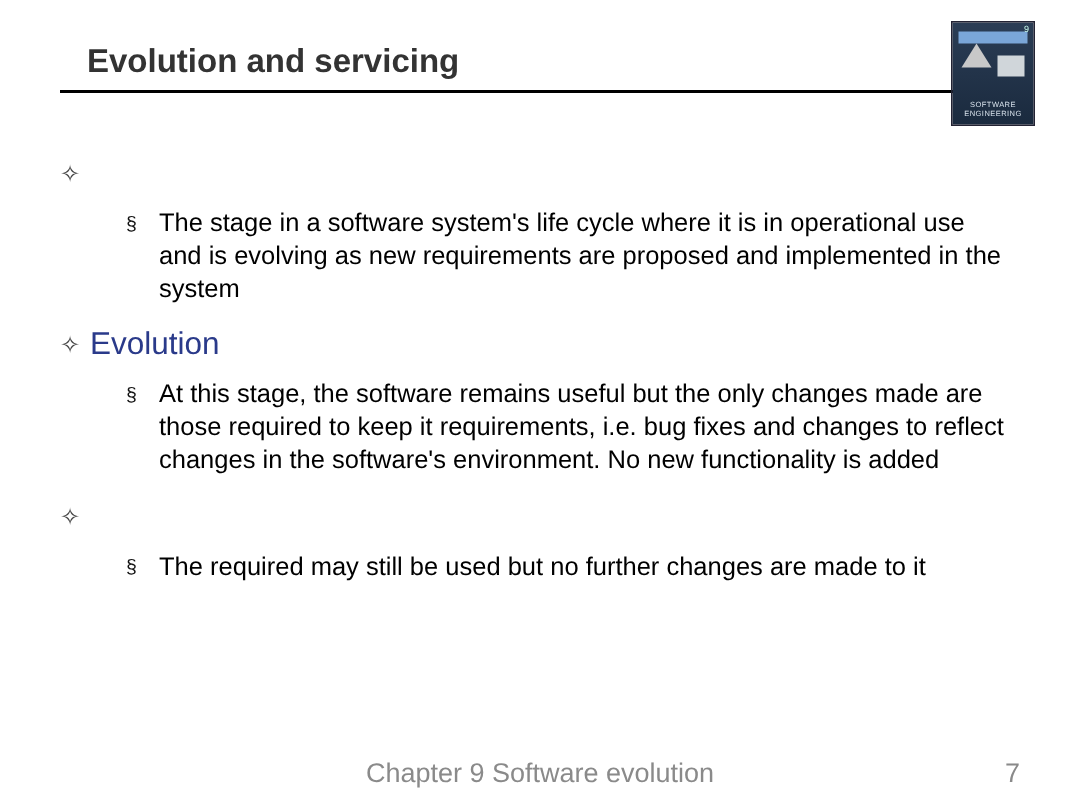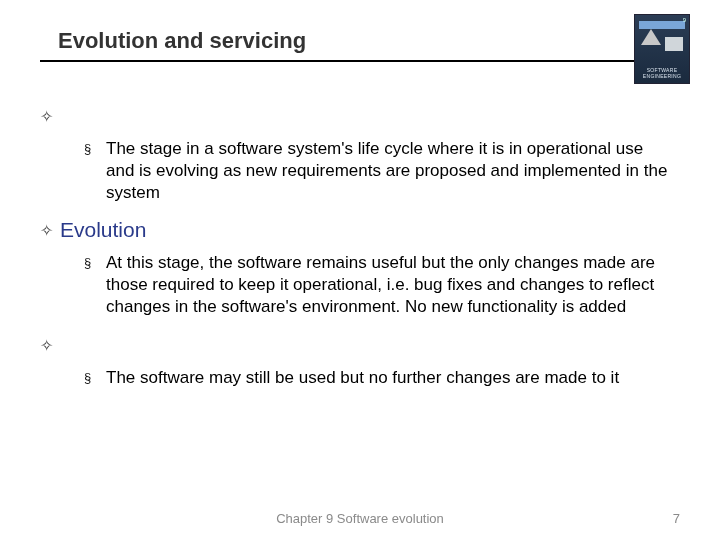--- a/index.html
+++ b/index.html
@@ -13,21 +13,21 @@
   .thumb-tri { position: absolute; top: 14px; left: 6px; width: 0; height: 0; border-left: 10px solid transparent; border-right: 10px solid transparent; border-bottom: 16px solid #c8c8c8; }
   .thumb-box { position: absolute; top: 22px; right: 6px; width: 18px; height: 14px; background: #d0d6da; }
   .thumb-label { position: absolute; bottom: 4px; left: 2px; right: 2px; font-size: 5px; color: #d8e2ec; text-align: center; letter-spacing: 0.3px; }
   .thumb-num { position: absolute; top: 2px; right: 3px; font-size: 6px; color: #cfe; }
   .body { padding: 20px 40px 0 40px; }
   .lvl1 { margin: 14px 0 8px 0; font-size: 21px; color: #2a3a8a; display: flex; align-items: flex-start; }
   .lvl1 .b1 { width: 20px; flex: none; font-size: 16px; line-height: 26px; color: #444; }
   .lvl2 { margin: 6px 0 8px 44px; font-size: 17px; line-height: 1.3; display: flex; align-items: flex-start; }
   .lvl2 .b2 { width: 22px; flex: none; font-size: 13px; line-height: 22px; color: #111; }
   .lvl2 .txt { flex: 1; padding-right: 6px; }
-  .footer { position: absolute; bottom: 14px; left: 0; right: 0; display: flex; justify-content: space-between; align-items: center; padding: 0 40px 0 40px; font-size: 13px; color: #8a8a8a; }
+  .footer { position: absolute; bottom: 14px; left: 0; right: 0; display: flex; justify-content: space-between; align-items: center; padding: 0 40px 0 40px; font-size: 18px; color: #8a8a8a; }
   .footer .mid { flex: 1; text-align: center; }
   .footer .pg { width: 40px; text-align: right; }
 </style>
 </head>
 <body>
 
 <div class="slide">
 
   <div class="thumb">
     <div class="thumb-top"></div>
@@ -51,29 +51,29 @@
       <span class="b2">§</span>
       <span class="txt">The stage in a software system's life cycle where it is in operational use and is evolving as new requirements are proposed and implemented in the system</span>
     </div>
 
     <div class="lvl1">
       <span class="b1">✧</span>
       <span>Evolution</span>
     </div>
     <div class="lvl2">
       <span class="b2">§</span>
-      <span class="txt">At this stage, the software remains useful but the only changes made are those required to keep it operational, i.e. bug fixes and changes to reflect changes in the software's environment. No new functionality is added</span>
+      <span class="txt">At this stage, the software remains useful but the only changes made are those required to keep it requirements, i.e. bug fixes and changes to reflect changes in the software's environment. No new functionality is added</span>
     </div>
 
     <div class="lvl1">
       <span class="b1">✧</span>
     </div>
     <div class="lvl2">
       <span class="b2">§</span>
-      <span class="txt">The software may still be used but no further changes are made to it</span>
+      <span class="txt">The required may still be used but no further changes are made to it</span>
     </div>
 
   </div>
 
   <div class="footer">
     <div style="width:40px"></div>
     <div class="mid">Chapter 9 Software evolution</div>
     <div class="pg">7</div>
   </div>
 

